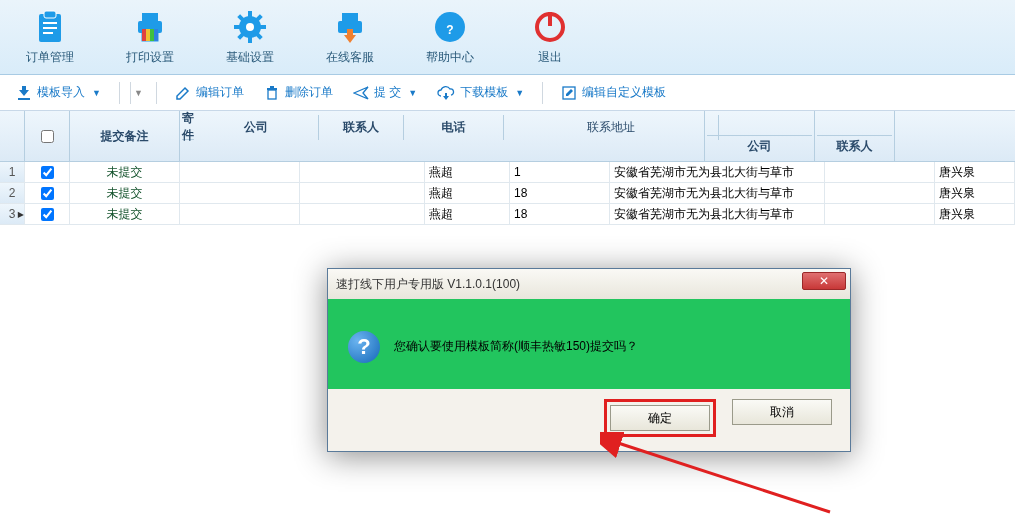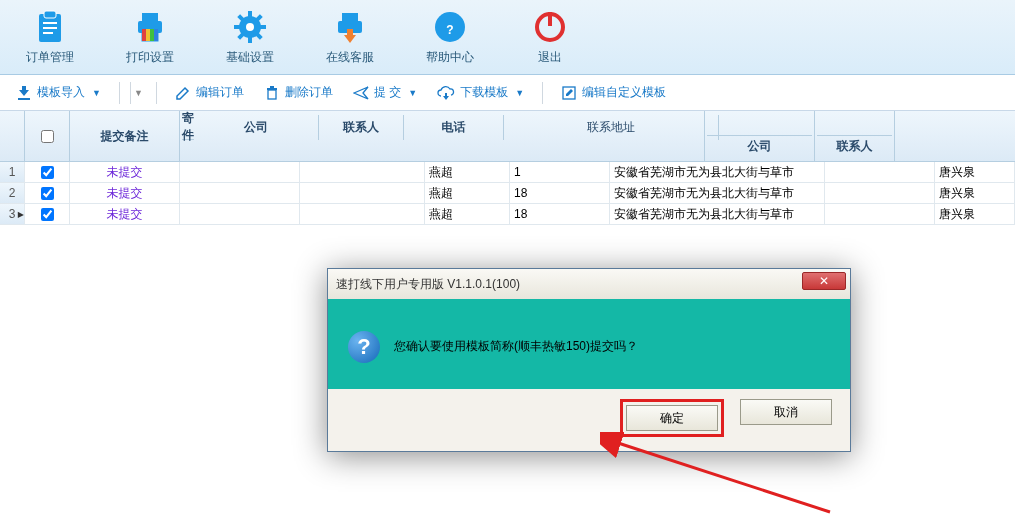--- a/index.html
+++ b/index.html
@@ -19,39 +19,39 @@
     .st-dropdown-caret { width: 16px; height: 22px; display: flex; align-items: center; justify-content: center; border-left: 1px solid #d0d8e0; color: #888; font-size: 9px; cursor: pointer; }
     
     
     .grid { display: block; }
     .grid-head { display: flex; background: linear-gradient(#eef6fc, #dceaf6); border-bottom: 1px solid #b5cee0; }
     .grid-head .cell { border-right: 1px solid #b5cee0; text-align: center; padding: 4px 2px; color: #2a4a6a; font-weight: normal; }
     .grid-body .row { display: flex; border-bottom: 1px solid #e0e8ee; height: 21px; align-items: center; }
     .grid-body .cell { border-right: 1px solid #e0e8ee; padding: 2px 4px; overflow: hidden; white-space: nowrap; height: 100%; display: flex; align-items: center; }
     .col-idx { width: 25px; background: linear-gradient(#eef6fc, #dceaf6); justify-content: center; color: #555; position: relative; }
     .col-chk { width: 45px; justify-content: center; }
-    .col-remark { width: 110px; color: #6d28d9; justify-content: center; }
+    .col-remark { width: 110px; color: #14532d; justify-content: center; }
     .col-userno { width: 120px; }
     .col-company { width: 125px; }
     .col-contact { width: 85px; }
     .col-phone { width: 100px; }
     .col-addr { width: 215px; }
     .col-company2 { width: 110px; }
     .col-contact2 { width: 80px; }
     
     .arrow-indicator { position: absolute; right: 0; font-size: 8px; color: #333; }
     
     
-    .dialog { position: absolute; left: 327px; top: 268px; width: 524px; background: #14b8a6; border: 1px solid #5a7a9a; box-shadow: 0 4px 30px rgba(0,0,0,.45); }
+    .dialog { position: absolute; left: 327px; top: 268px; width: 524px; background: #22c55e; border: 1px solid #5a7a9a; box-shadow: 0 4px 30px rgba(0,0,0,.45); }
     .dialog-title { background: linear-gradient(#faf9f5, #e8e6dc); height: 30px; display: flex; align-items: center; padding: 0 8px; font-size: 12px; color: #333; position: relative; }
     .close-x { position: absolute; right: 4px; top: 3px; width: 44px; height: 18px; background: linear-gradient(#e07070, #c83838); border: 1px solid #9a2828; border-radius: 2px; color: #fff; display: flex; align-items: center; justify-content: center; font-size: 11px; cursor: pointer; }
     .dialog-body { padding: 25px 20px 20px 20px; display: flex; align-items: center; gap: 14px; min-height: 90px; }
     .q-icon { width: 32px; height: 32px; border-radius: 50%; background: radial-gradient(circle at 30% 30%, #6bb4f0, #1468b8); color: #fff; display: flex; align-items: center; justify-content: center; font-size: 22px; font-weight: bold; flex-shrink: 0; }
     .dialog-footer { display: flex; justify-content: flex-end; gap: 16px; padding: 10px 18px 14px 18px; background: #f4f2ec; }
-    .dlg-btn { width: 92px; height: 26px; border: 1px solid #9a9a8a; background: linear-gradient(#fafaf6, #e8e6da); cursor: pointer; }
+    .dlg-btn { width: 100px; height: 26px; border: 1px solid #9a9a8a; background: linear-gradient(#fafaf6, #e8e6da); cursor: pointer; }
     .highlight-box { border: 3px solid #e02020; padding: 3px; display: inline-block; }
     
     
     .red-arrow { position: absolute; left: 600px; top: 432px; pointer-events: none; }
     
     svg { display: block; }
   </style>
 </head>
 <body>
 

